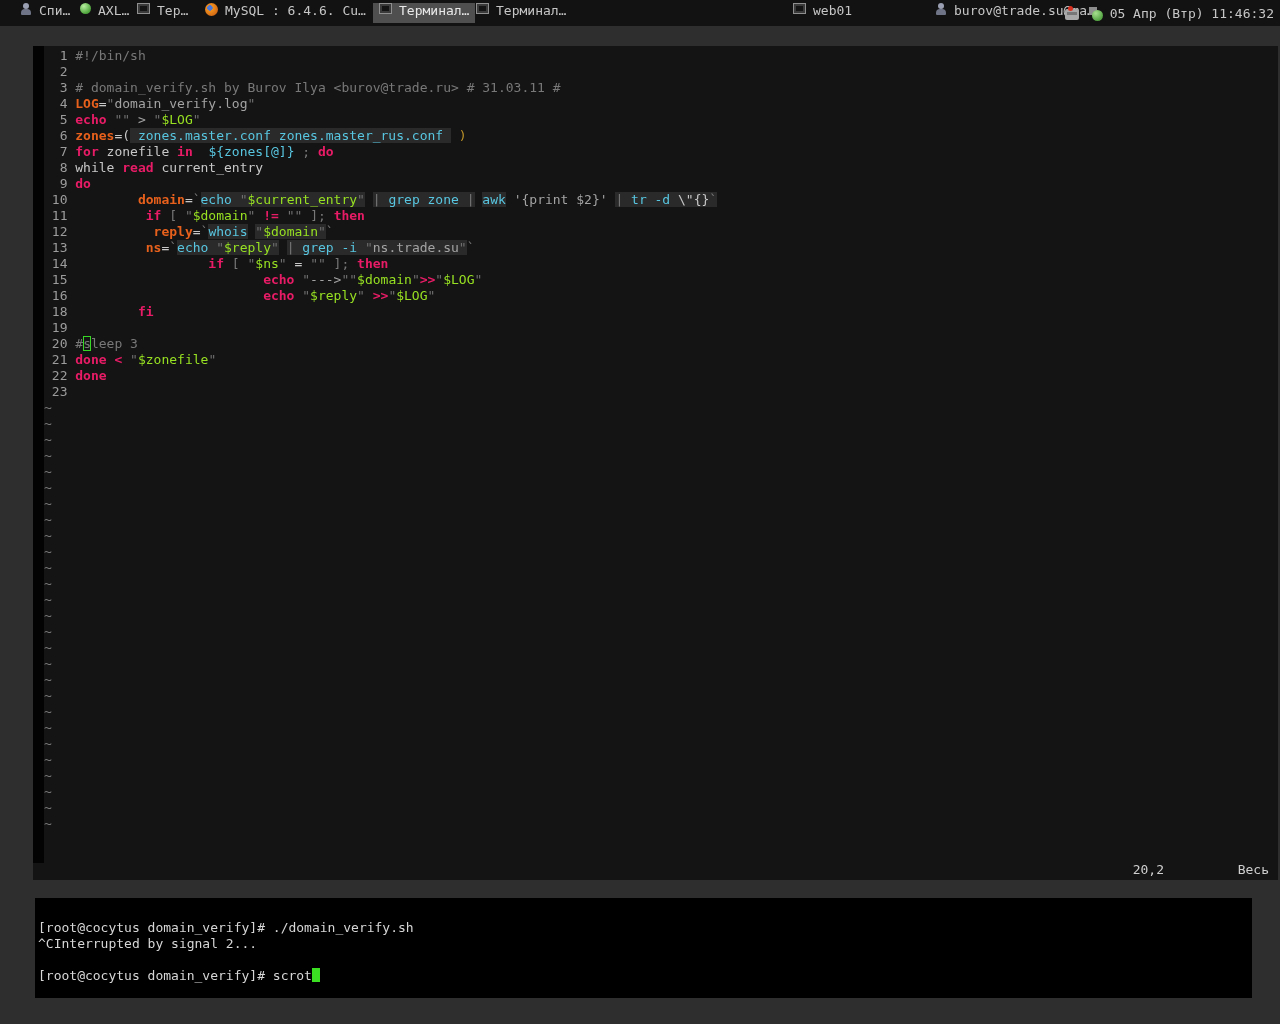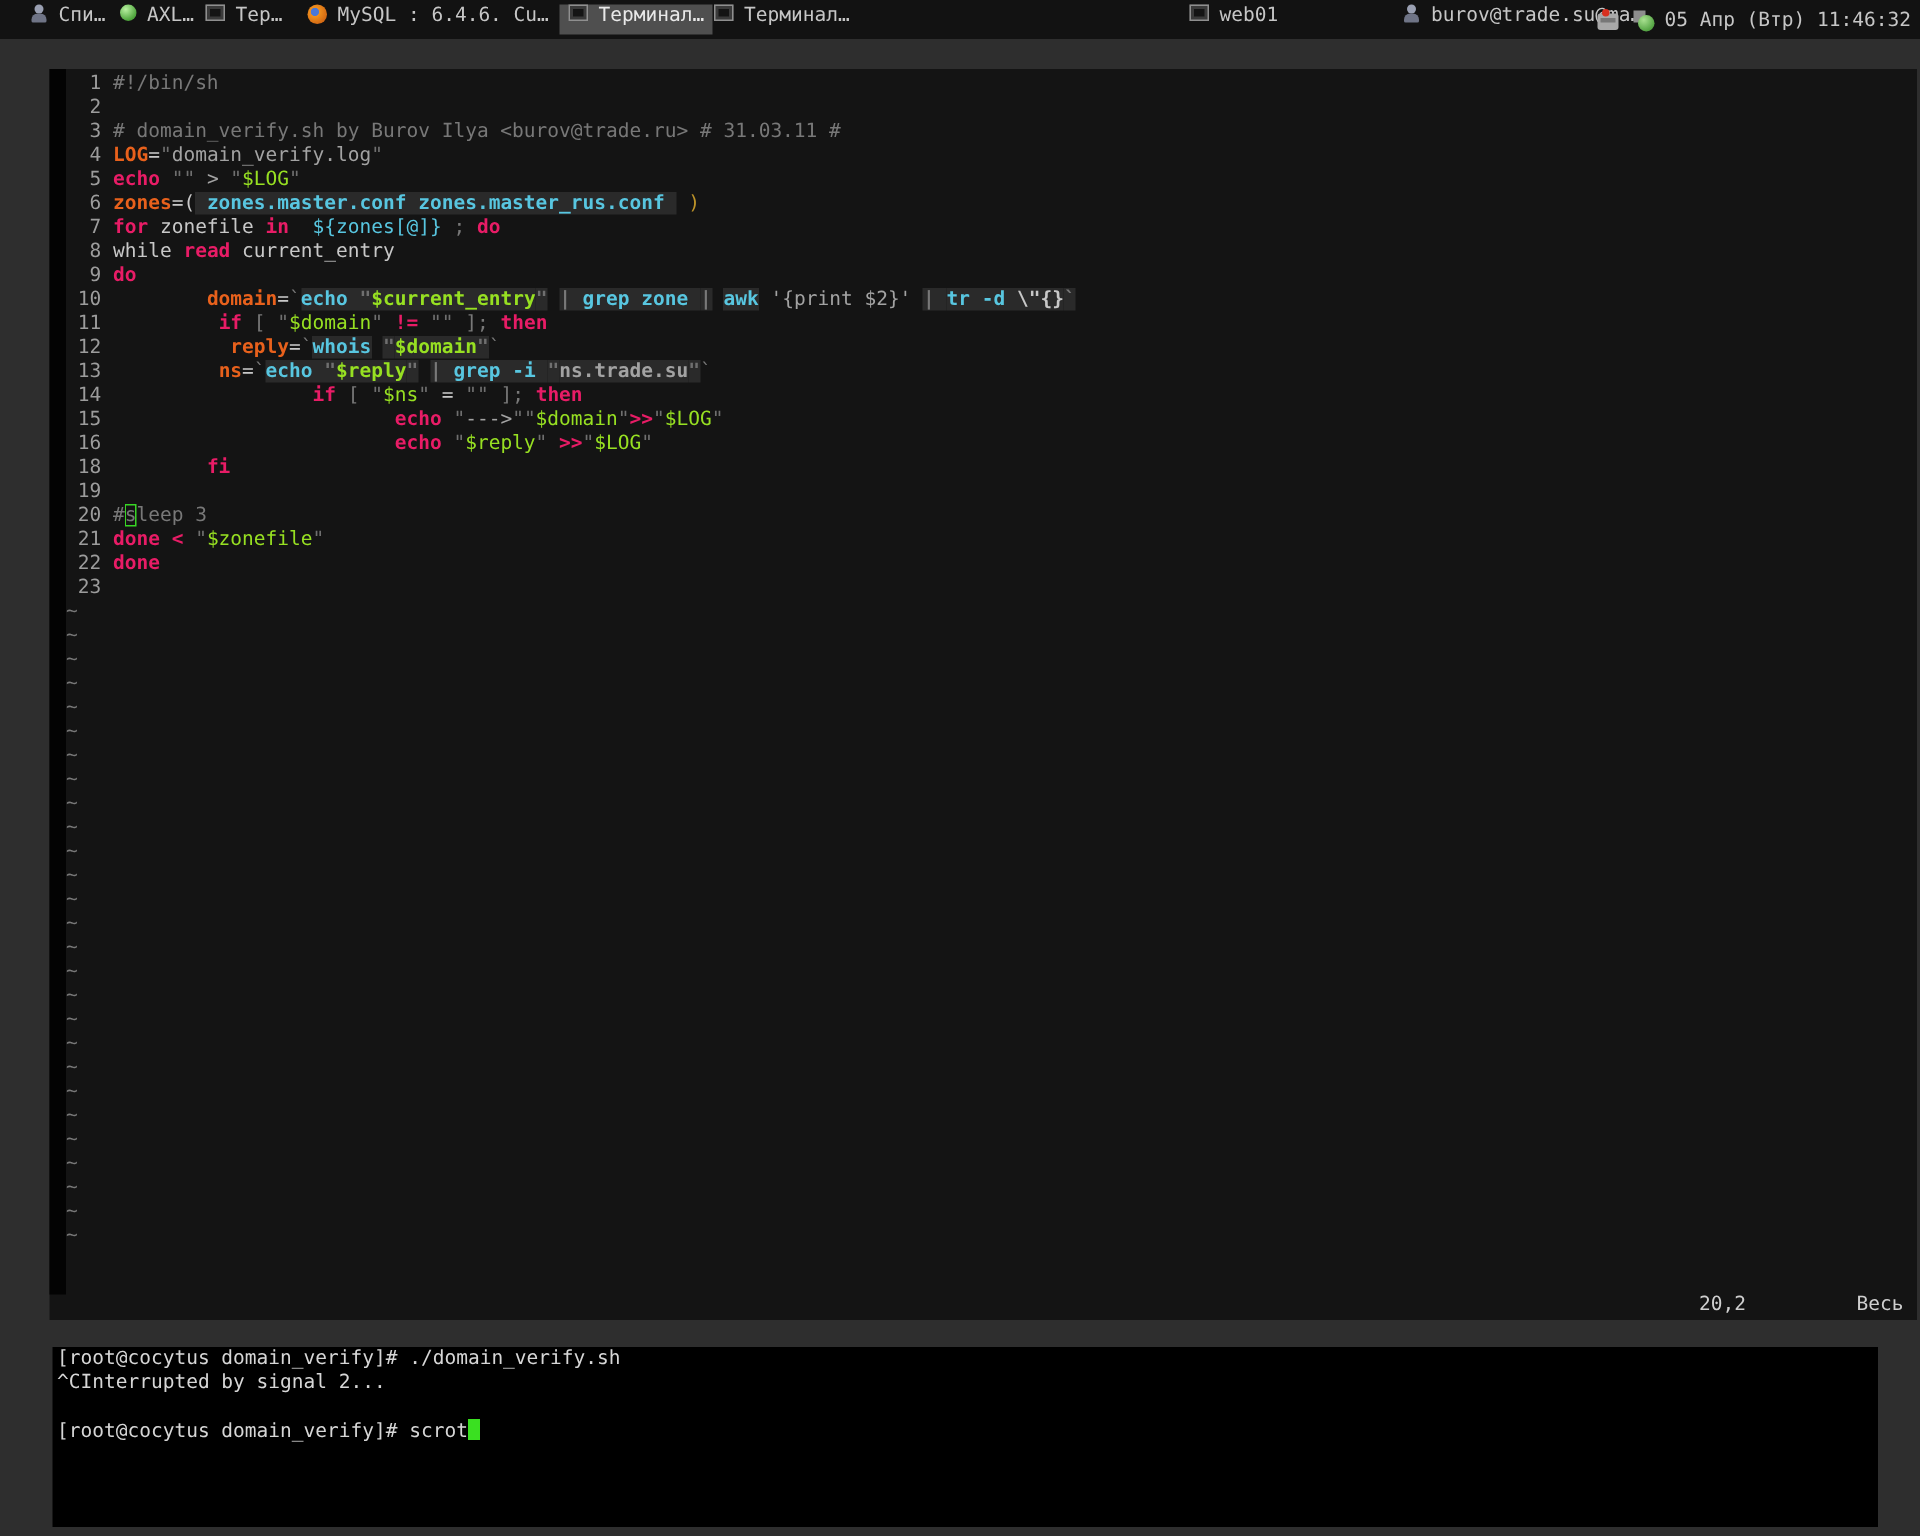--- a/index.html
+++ b/index.html
@@ -41,30 +41,30 @@
   .tk.cm{color:#787878;}
   .tk.wh{color:#c8c8c8;}
   .tk.st{color:#a3a3a3;}
   .tk.qt{color:#6f6f6f;}
   .tk.id{color:#e8611c;font-weight:bold;}
   .tk.pk{color:#e81c66;font-weight:bold;}
   .tk.pr{color:#e81c66;font-weight:bold;}
   .tk.cy{color:#58c6e0;}
   .tk.gr{color:#97e022;}
   .tk.yl{color:#bd9329;}
-  .tk.b{background:#2a2a2a;font-weight:bold;}
+  .tk.b{background:#2a2a2a;}
   .tk.cur{box-shadow:inset 0 0 0 1px #38d625;}
 
   .vim-status{position:absolute;left:0;bottom:2px;width:100%;height:16px;font-size:13px;color:#cfcfcf;}
   .vim-ruler{position:absolute;right:114px;text-align:center;}
   .vim-scrollpos{position:absolute;right:9px;}
 
   
-  .terminal{position:absolute;left:35px;top:898px;width:1217px;height:120px;background:#000;
-            padding:0 0 0 3px;box-sizing:border-box;font-size:13px;line-height:16px;color:#d6d6d6;}
+  .terminal{position:absolute;left:35px;top:898px;width:1217px;height:100px;background:#000;
+            padding:22px 0 0 3px;box-sizing:border-box;font-size:13px;line-height:16px;color:#d6d6d6;}
   .trow{white-space:pre;height:16px;}
   .cursor-block{display:inline-block;width:8px;height:14px;background:#3ae021;vertical-align:-2px;}
 </style>
 </head>
 <body>
 
 <div class="taskbar">
   <div>
       <div class="task-item" style="left: 14px;">
         <span class="ic ic-user"></span>

